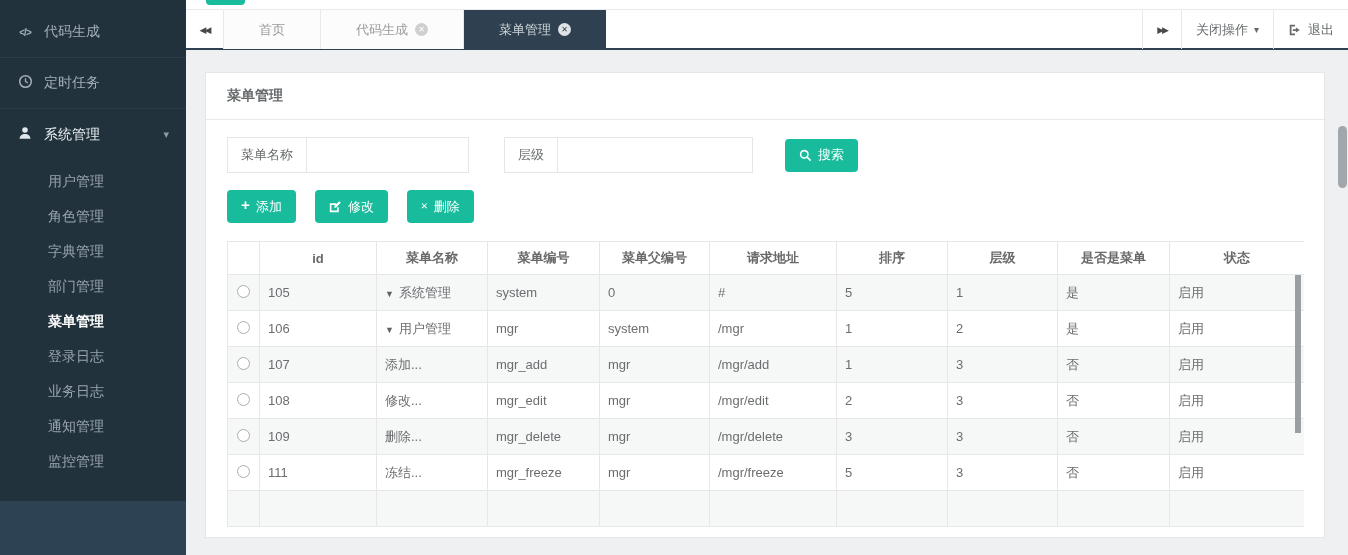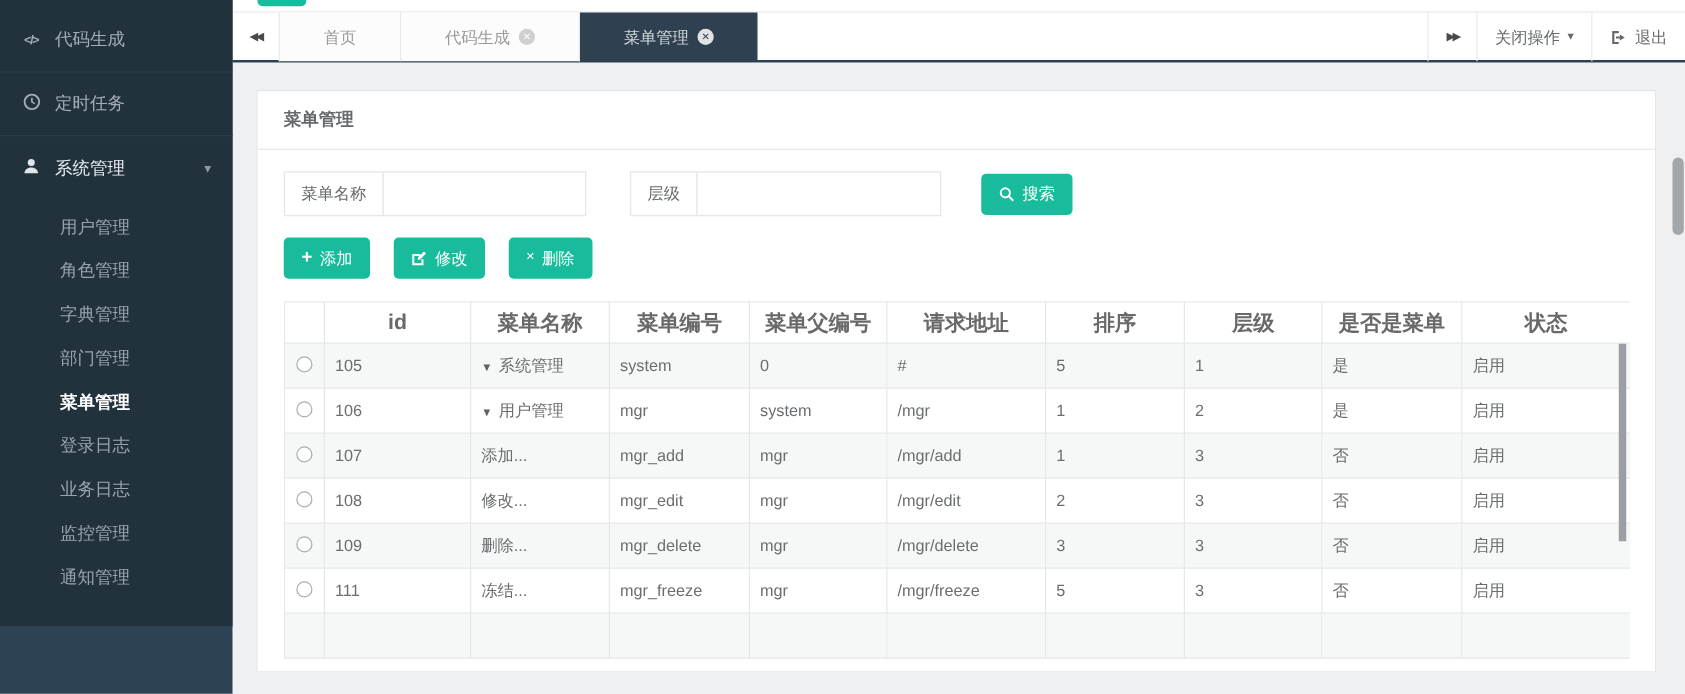--- a/index.html
+++ b/index.html
@@ -58,21 +58,21 @@
     display:inline-flex;align-items:center;gap:6px;padding:0 14px;font-size:13px;
     font-family:Liberation Mono, monospace;cursor:pointer;}
   .search-btn{margin-left:32px;height:33px;}
   .action-row{margin:17px 21px 0;display:flex;gap:19px;}
   .bold-plus{font-size:15px;font-weight:bold;line-height:1;}
   .bold-x{font-size:11px;font-weight:bold;line-height:1;}
   
   .table-wrap{margin:18px 21px 0;position:relative;width:1077px;height:298px;overflow:hidden;}
   table.grid{border-collapse:collapse;table-layout:fixed;width:1077px;}
   .grid th{border:1px solid #e7e7e7;height:33px;font-weight:bold;color:#696969;
-    text-align:center;font-size:17px;background:#fff;padding:0 4px;box-sizing:border-box;}
+    text-align:center;font-size:13px;background:#fff;padding:0 4px;box-sizing:border-box;}
   .grid td{border:1px solid #e7e7e7;height:36px;color:#6b6e70;font-size:13px;
     padding:0 8px;box-sizing:border-box;white-space:nowrap;overflow:hidden;}
   .grid tbody tr:nth-child(odd){background:#f6f7f7;}
   .radio-circle{width:13px;height:13px;border:1px solid #adadad;border-radius:50%;
     display:inline-block;background:#fff;box-sizing:border-box;}
   td.c-radio{text-align:center;padding:0;}
   .tree-caret{font-size:9px;color:#5f6368;margin-right:5px;}
   .lvl1{padding-left:8px;}
   .lvl2{padding-left:30px;}
   .lvl3{padding-left:58px;}
@@ -111,22 +111,22 @@
         <span class="chev">▾</span>
       </div>
       <ul class="side-sub">
         <li>用户管理</li>
         <li>角色管理</li>
         <li>字典管理</li>
         <li>部门管理</li>
         <li class="active">菜单管理</li>
         <li>登录日志</li>
         <li>业务日志</li>
+        <li>通知管理</li>
         <li>监控管理</li>
-        <li>通知管理</li>
       </ul>
     </div>
 </nav>
 
 <header class="topbar">
   <div class="green-pill"></div>
   <div class="tabstrip">
     <div class="collapse-btn">
       <span>◀◀</span>
     </div>

